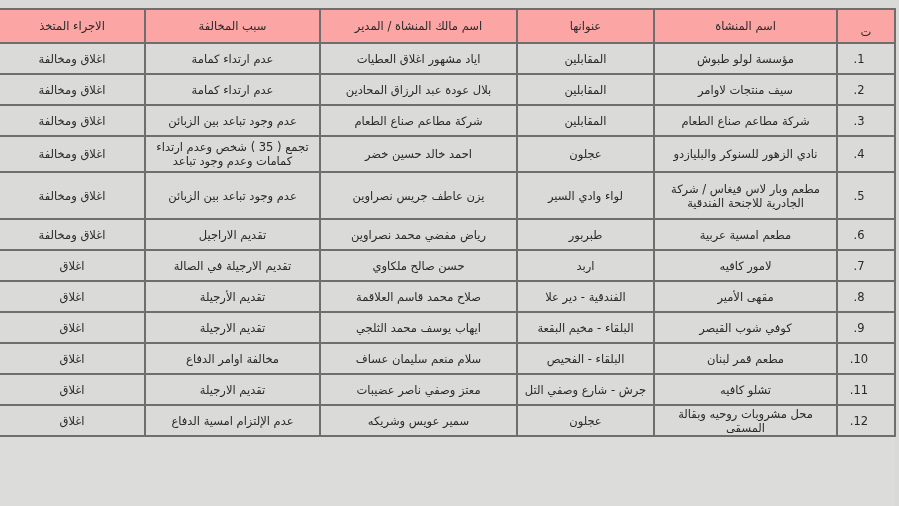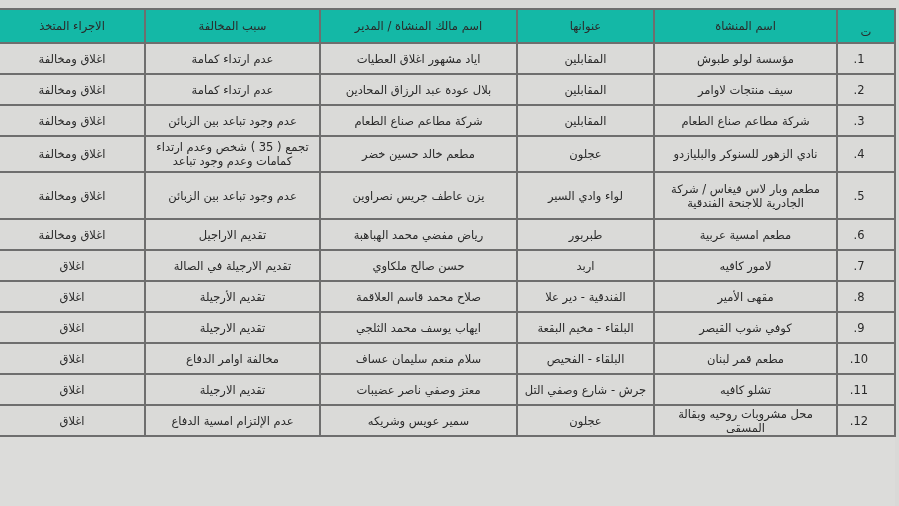--- a/index.html
+++ b/index.html
@@ -32,21 +32,21 @@
     overflow: hidden;
   }
   .title-row td {
     background: #a9a9a8;
     height: 26px;
     font-weight: bold;
     font-size: 13px;
     color: #1e1e1e;
   }
   .head-row th {
-    background: #14b8a6;
+    background: #fca5a5;
     height: 29px;
     font-size: 12.5px;
     font-weight: bold;
     color: #2a2a2a;
   }
   .num-head { vertical-align: bottom !important; padding-bottom: 3px !important; }
   tr.r td { background: #dadad8; }
   td.num { direction: rtl; text-align: right; padding-right: 18px !important; font-size: 13px; }
   td.num span { direction: ltr; unicode-bidi: bidi-override; display: inline-block; }
   .h35 { height: 31px; }
@@ -97,37 +97,37 @@
       <td>شركة مطاعم صناع الطعام</td>
       <td>المقابلين</td>
       <td>شركة مطاعم صناع الطعام</td>
       <td>عدم وجود تباعد بين الزبائن</td>
       <td>اغلاق ومخالفة</td>
     </tr>
     <tr class="r h40">
       <td class="num"><span>.4</span></td>
       <td>نادي الزهور للسنوكر والبليازدو</td>
       <td>عجلون</td>
-      <td>مطعم خالد حسين خضر</td>
+      <td>احمد خالد حسين خضر</td>
       <td>تجمع ( 35 ) شخص وعدم ارتداء كمامات وعدم وجود تباعد</td>
       <td>اغلاق ومخالفة</td>
     </tr>
     <tr class="r h50">
       <td class="num"><span>.5</span></td>
       <td>مطعم وبار لاس فيغاس / شركة الجادرية للاجنحة الفندقية</td>
       <td>لواء وادي السير</td>
       <td>يزن عاطف جريس نصراوين</td>
       <td>عدم وجود تباعد بين الزبائن</td>
       <td>اغلاق ومخالفة</td>
     </tr>
     <tr class="r h35">
       <td class="num"><span>.6</span></td>
       <td>مطعم امسية عربية</td>
       <td>طبربور</td>
-      <td>رياض مفضي محمد الهباهبة</td>
+      <td>رياض مفضي محمد نصراوين</td>
       <td>تقديم الاراجيل</td>
       <td>اغلاق ومخالفة</td>
     </tr>
     <tr class="r h35">
       <td class="num"><span>.7</span></td>
       <td>لامور كافيه</td>
       <td>اربد</td>
       <td>حسن صالح ملكاوي</td>
       <td>تقديم الارجيلة في الصالة</td>
       <td>اغلاق</td>

